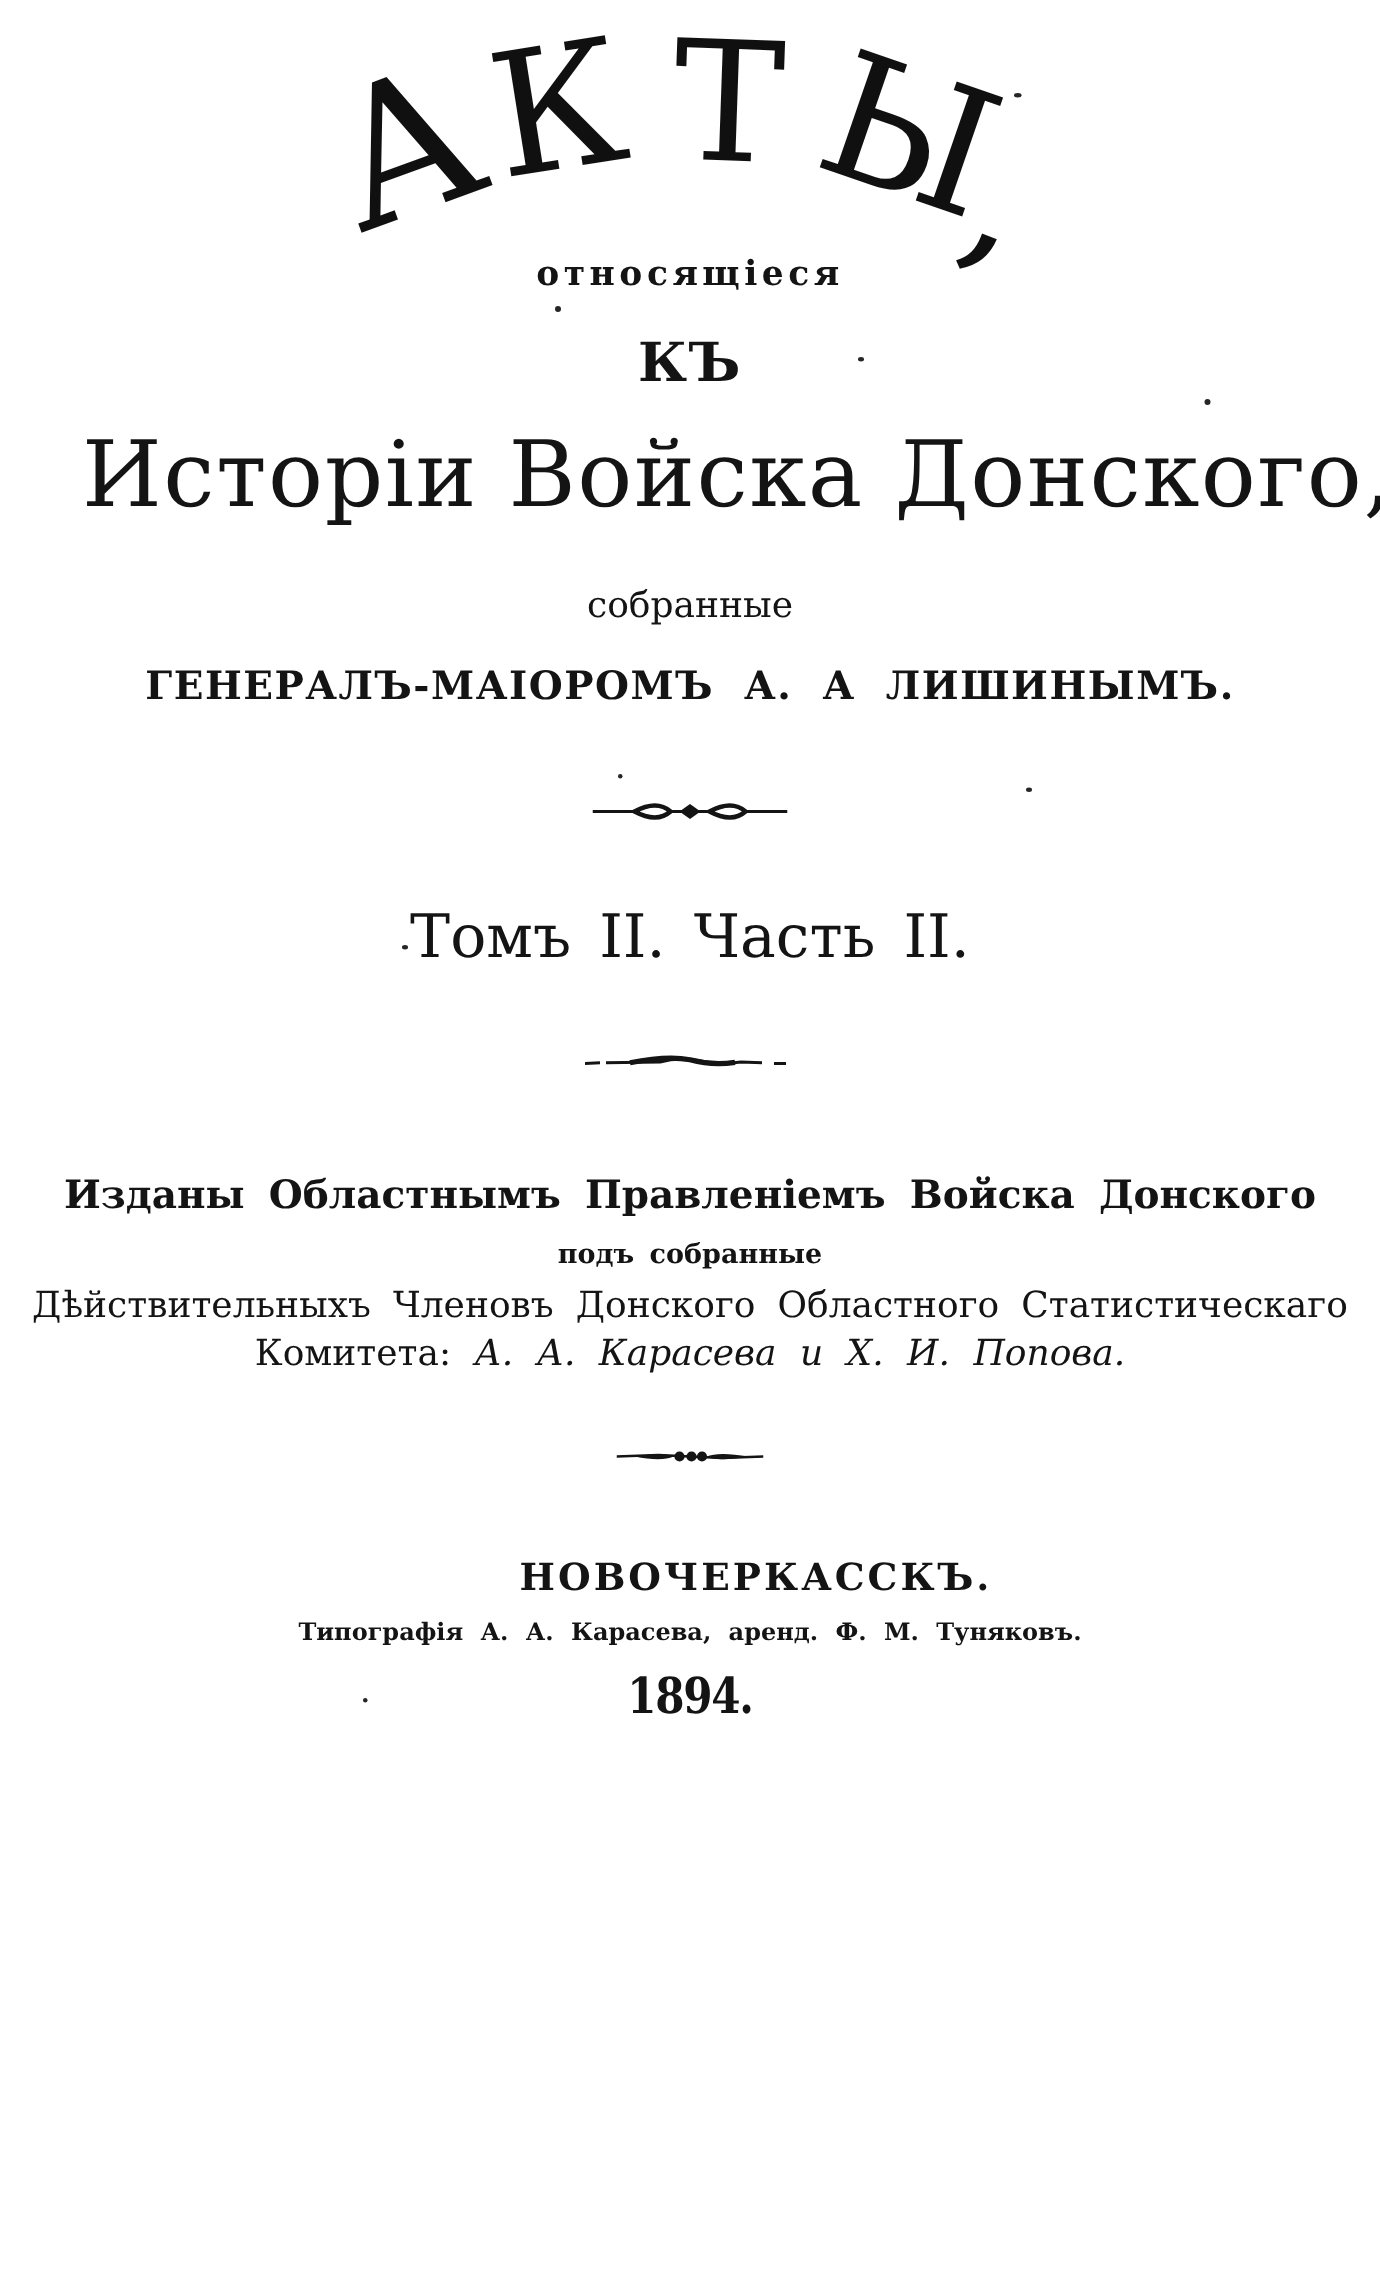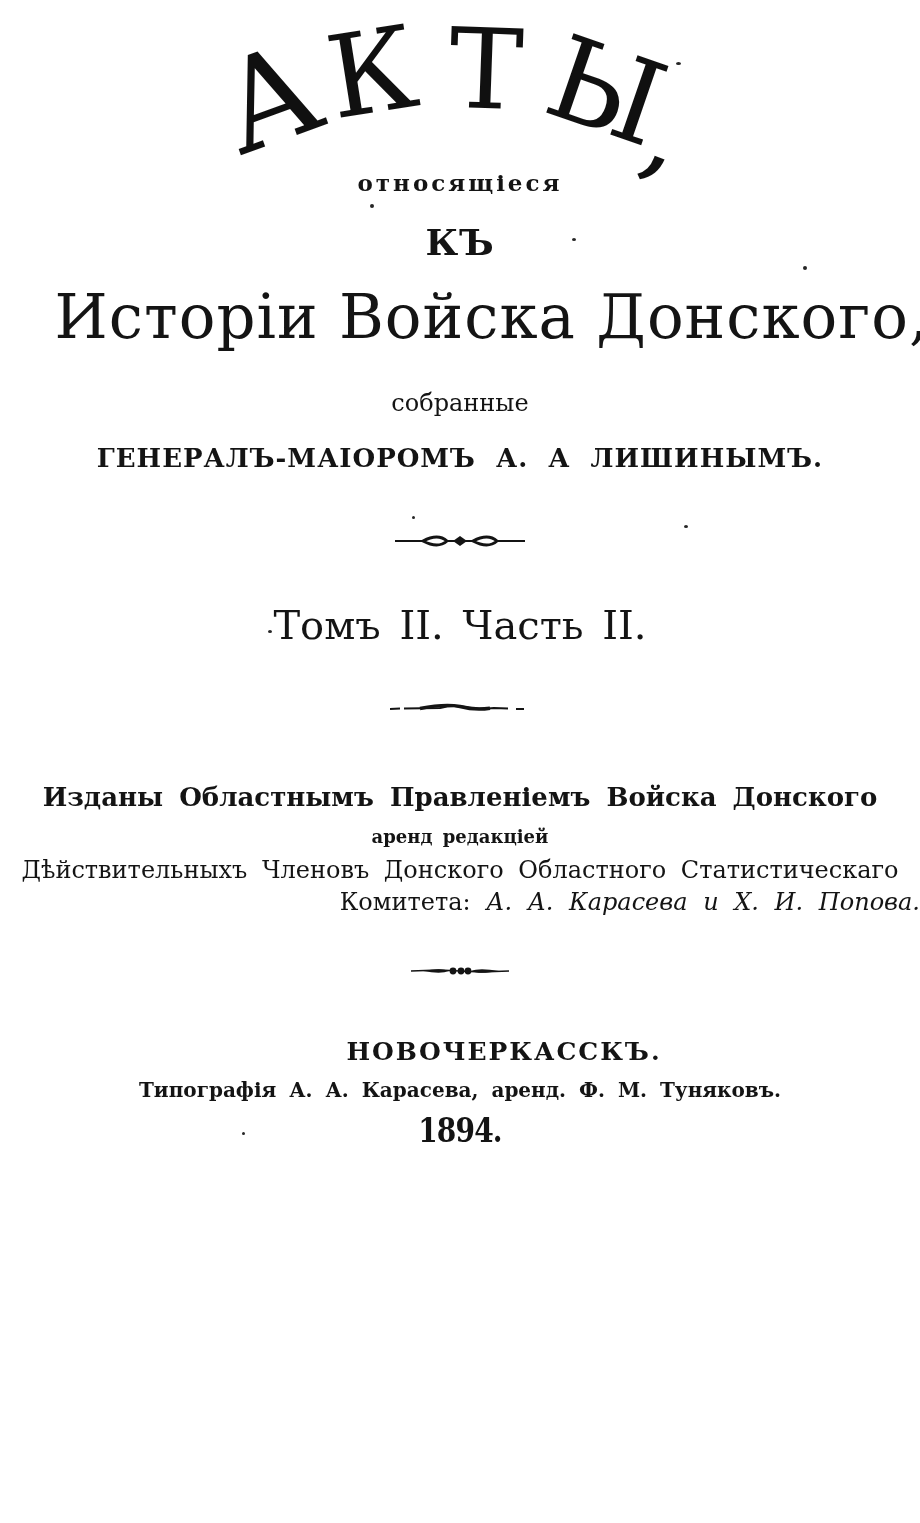--- a/index.html
+++ b/index.html
@@ -32,25 +32,25 @@
   .r-to         { top: 222px;  font-size: 36px; font-weight: 600; letter-spacing: 1px; }
   .r-maintitle  { top: 282px;  font-size: 61px; letter-spacing: 1px; white-space: nowrap; margin-left: 32px; }
   .r-collected  { top: 390px;  font-size: 24px; }
   .r-collector  { top: 444px;  font-size: 26px; font-weight: bold; letter-spacing: 1px; word-spacing: 10px; white-space: nowrap; }
   .r-ornament1  { top: 532px; }
   .r-volume     { top: 602px;  font-size: 40px; word-spacing: 6px; }
   .r-ornament2  { top: 702px; }
   .r-published  { top: 783px;  font-size: 26px; font-weight: bold; word-spacing: 7px; white-space: nowrap; }
   .r-undered    { top: 827px;  font-size: 18px; font-weight: bold; word-spacing: 4px; }
   .r-editors1   { top: 857px;  font-size: 24px; word-spacing: 7px; white-space: nowrap; }
-  .r-editors2   { top: 889px;  font-size: 24px; word-spacing: 8px; text-align: right; }
+  .r-editors2   { top: 889px;  font-size: 24px; word-spacing: 8px; }
   .r-editors2 .names { font-style: italic; }
   .r-ornament3  { top: 964px; }
   .r-city       { top: 1038px; font-size: 25px; font-weight: bold; letter-spacing: 2px; margin-left: 44px; }
-  .r-printer    { top: 1079px; font-size: 20px; font-weight: bold; word-spacing: 6px; text-align: center; }
+  .r-printer    { top: 1079px; font-size: 16px; font-weight: bold; word-spacing: 6px; text-align: center; }
   .r-year       { top: 1112px; font-size: 33px; font-weight: bold; transform: scaleX(0.85); letter-spacing: -1px; }
 
   .ornament-svg { display: inline-block; vertical-align: top; }
 
   
   .speck { position: absolute; background: #262626; border-radius: 50%; }
 </style>
 </head>
 <body>
 
@@ -87,21 +87,21 @@
 
   <div class="row r-ornament2">
     <svg class="ornament-svg" width="140" height="12" viewBox="0 0 140 12">
       <path d="M0 7 L10 6.5 M14 6.5 L50 6 Q62 2.5 75 5 Q88 8 104 6 L118 6.5 M126 7 L134 7" stroke="#141414" stroke-width="2" fill="none"></path>
       <path d="M30 6.5 Q55 1.5 70 4.5 Q85 8.5 100 6.2" stroke="#141414" stroke-width="3.5" fill="none"></path>
     </svg>
   </div>
 
   <div class="row r-published">Изданы Областнымъ Правленіемъ Войска Донского</div>
 
-  <div class="row r-undered">аренд редакціей</div>
+  <div class="row r-undered">подъ собранные</div>
 
   <div class="row r-editors1">Дѣйствительныхъ Членовъ Донского  Областного  Статистическаго</div>
 
   <div class="row r-editors2">
     <span>Комитета:</span>
     <span class="names">А. А. Карасева и Х. И. Попова.</span>
   </div>
 
   <div class="row r-ornament3">
     <svg class="ornament-svg" width="98" height="14" viewBox="0 0 98 14">

